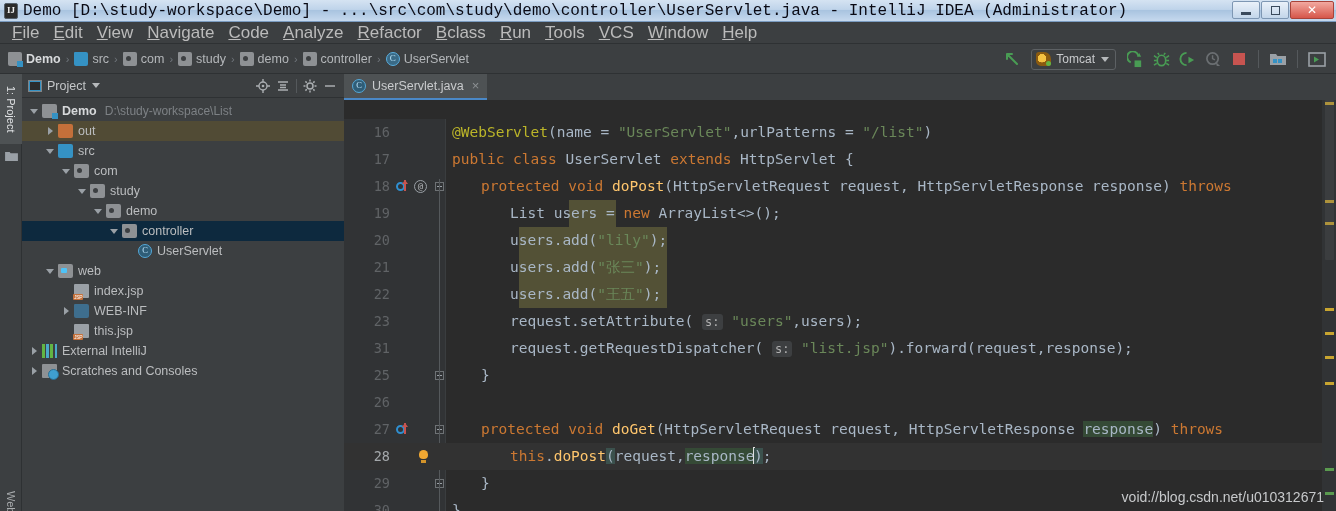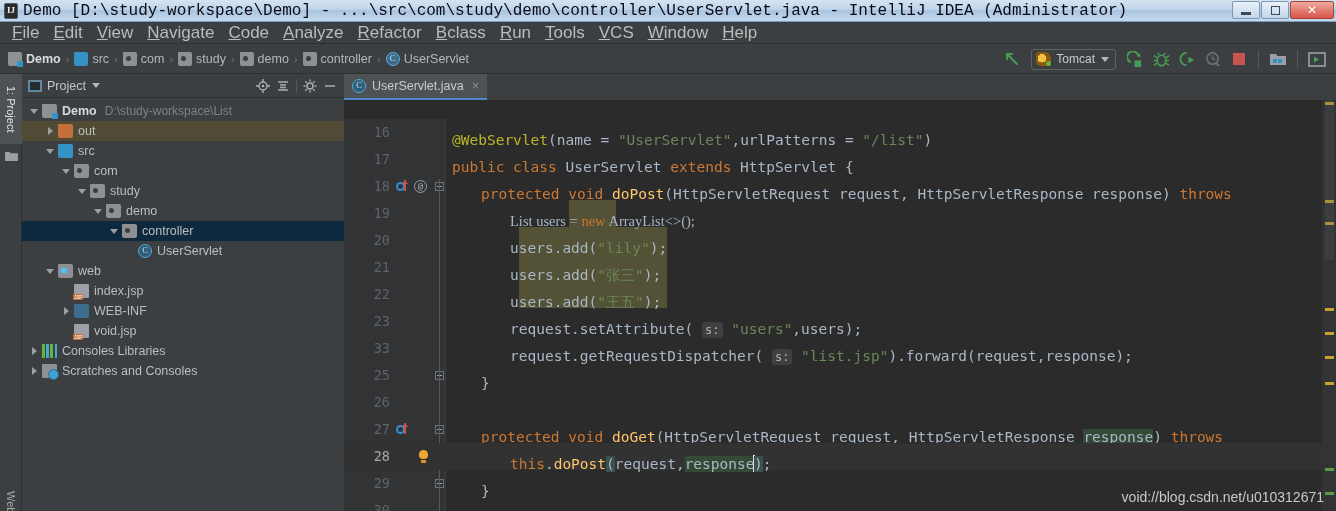--- a/index.html
+++ b/index.html
@@ -178,21 +178,21 @@
   .crow { position: absolute; left: 0; width: 100%; height: 27px; }
   .crow.current { background: #323232; }
   .lnum {
     position: absolute; left: 0; width: 46px; text-align: right;
     font-family: "DejaVu Sans Mono", monospace; font-size: 13.5px; color: #606366;
     line-height: 27px;
   }
   .crow.current .lnum { color: #a4a8ab; padding-left: 12px; }
   .gicons { position: absolute; left: 52px; top: 0; height: 27px; display: flex; align-items: center; }
   .ctext {
-    position: absolute; left: 108px; top: 8px; height: 27px; line-height: 27px;
+    position: absolute; left: 108px; top: 0; height: 27px; line-height: 27px;
     font-family: "DejaVu Sans Mono", monospace; font-size: 14.5px;
     white-space: pre; color: #a9b7c6;
   }
 
   
   .kw { color: #cc7832; }
   .str { color: #6a8759; }
   .ann { color: #bbb529; }
   .fn  { color: #ffc66d; }
   .pl  { color: #a9b7c6; }
@@ -488,26 +488,26 @@
           <span>index.jsp</span>
         </div>
         <div class="trow" style="padding-left: 38px;">
           <span class="arrow right"></span>
           <span class="tic tic-folder"></span>
           <span>WEB-INF</span>
         </div>
         <div class="trow" style="padding-left: 38px;">
           <span class="arrow"></span>
           <span class="tic tic-jsp"></span>
-          <span>void.jsp</span>
+          <span>this.jsp</span>
         </div>
         <div class="trow" style="padding-left: 6px;">
           <span class="arrow right"></span>
           <span class="tic tic-lib"></span>
-          <span>Consoles Libraries</span>
+          <span>External IntelliJ</span>
         </div>
         <div class="trow" style="padding-left: 6px;">
           <span class="arrow right"></span>
           <span class="tic tic-scratch"></span>
           <span>Scratches and Consoles</span>
         </div>
       </div>
   </div>
 
   <div class="editor-wrap">
@@ -559,40 +559,40 @@
               <span class="ov-marker">
                 <span class="ov-circle"></span>
                 <span class="ov-arrow"></span>
               </span>
               <span class="ann-ic" style="margin-left: 4px;">@</span>
             </div>
             <div class="ctext" style="left: 137px;"><span class="kw">protected </span><span class="kw">void </span><span class="fn">doPost</span><span class="ident">(HttpServletRequest request, HttpServletResponse response) </span><span class="kw">throws</span></div>
           </div>
           <div class="crow" style="top: 81px;">
             <div class="lnum">19</div>
-            <div class="ctext" style="left: 166px; font-family: Liberation Serif, serif;"><span class="ident">List </span><span class="ident">users = </span><span class="kw">new </span><span class="ident">ArrayList&lt;&gt;();</span></div>
+            <div class="ctext" style="left: 166px;"><span class="ident">List </span><span class="ident">users = </span><span class="kw">new </span><span class="ident">ArrayList&lt;&gt;();</span></div>
           </div>
           <div class="crow" style="top: 108px;">
             <div class="lnum">20</div>
             <div class="ctext" style="left: 166px;"><span class="ident">users.add(</span><span class="str">"lily"</span><span class="ident">);</span></div>
           </div>
           <div class="crow" style="top: 135px;">
             <div class="lnum">21</div>
             <div class="ctext" style="left: 166px;"><span class="ident">users.add(</span><span class="str">"张三"</span><span class="ident">);</span></div>
           </div>
           <div class="crow" style="top: 162px;">
             <div class="lnum">22</div>
             <div class="ctext" style="left: 166px;"><span class="ident">users.add(</span><span class="str">"王五"</span><span class="ident">);</span></div>
           </div>
           <div class="crow" style="top: 189px;">
             <div class="lnum">23</div>
             <div class="ctext" style="left: 166px;"><span class="ident">request.setAttribute( </span><span class="hint">s:</span><span class="pl"> </span><span class="str">"users"</span><span class="ident">,users);</span></div>
           </div>
           <div class="crow" style="top: 216px;">
-            <div class="lnum">33</div>
+            <div class="lnum">31</div>
             <div class="ctext" style="left: 166px;"><span class="ident">request.getRequestDispatcher( </span><span class="hint">s:</span><span class="pl"> </span><span class="str">"list.jsp"</span><span class="ident">).forward(request,response);</span></div>
           </div>
           <div class="crow" style="top: 243px;">
             <div class="lnum">25</div>
             <div class="ctext" style="left: 137px;"><span class="pl">}</span></div>
           </div>
           <div class="crow" style="top: 270px;">
             <div class="lnum">26</div>
             <div class="ctext" style="left: 108px;"></div>
           </div>

